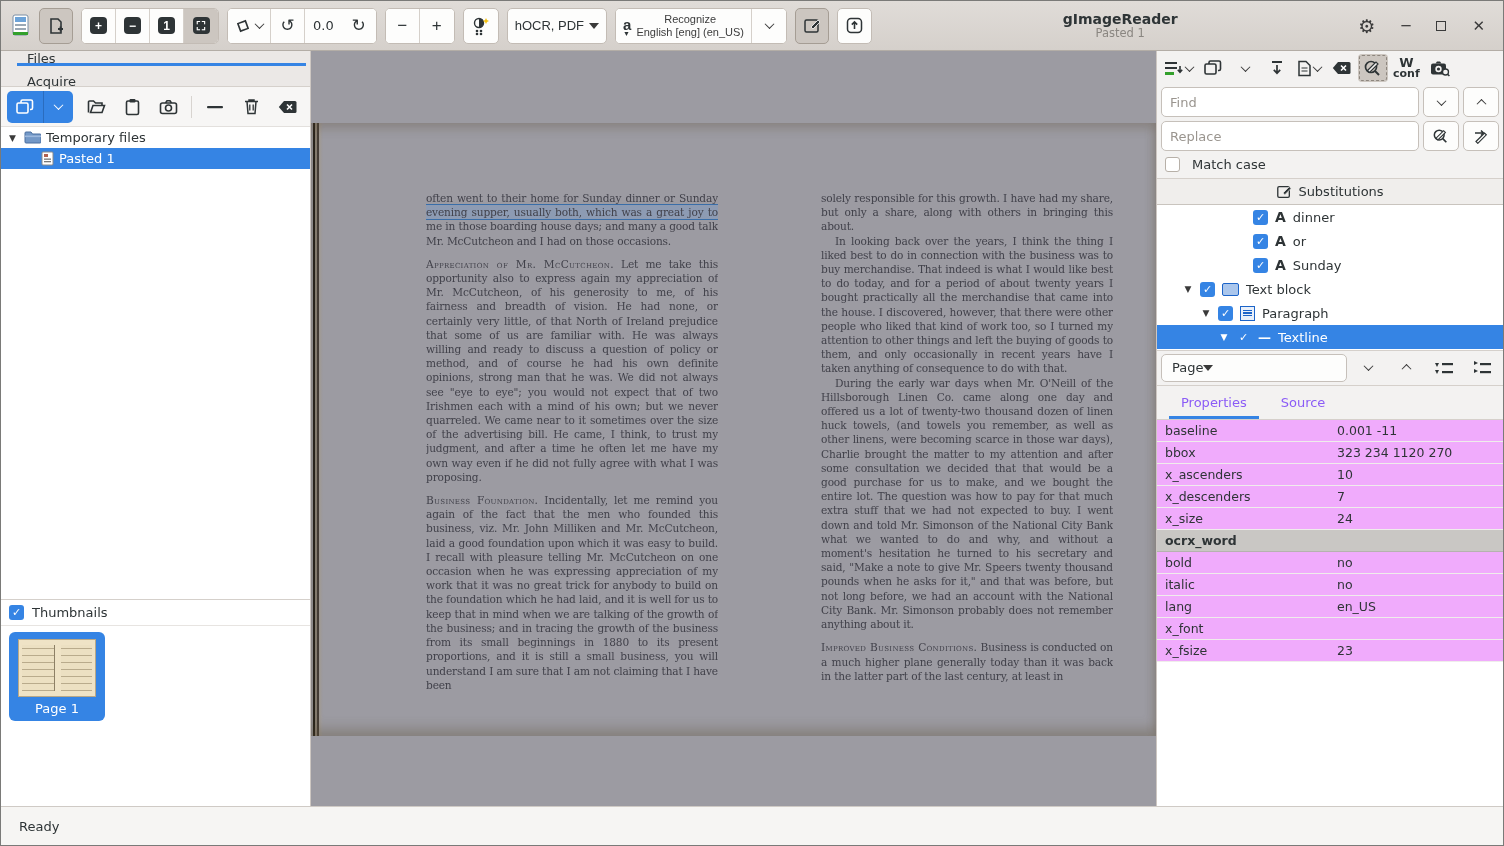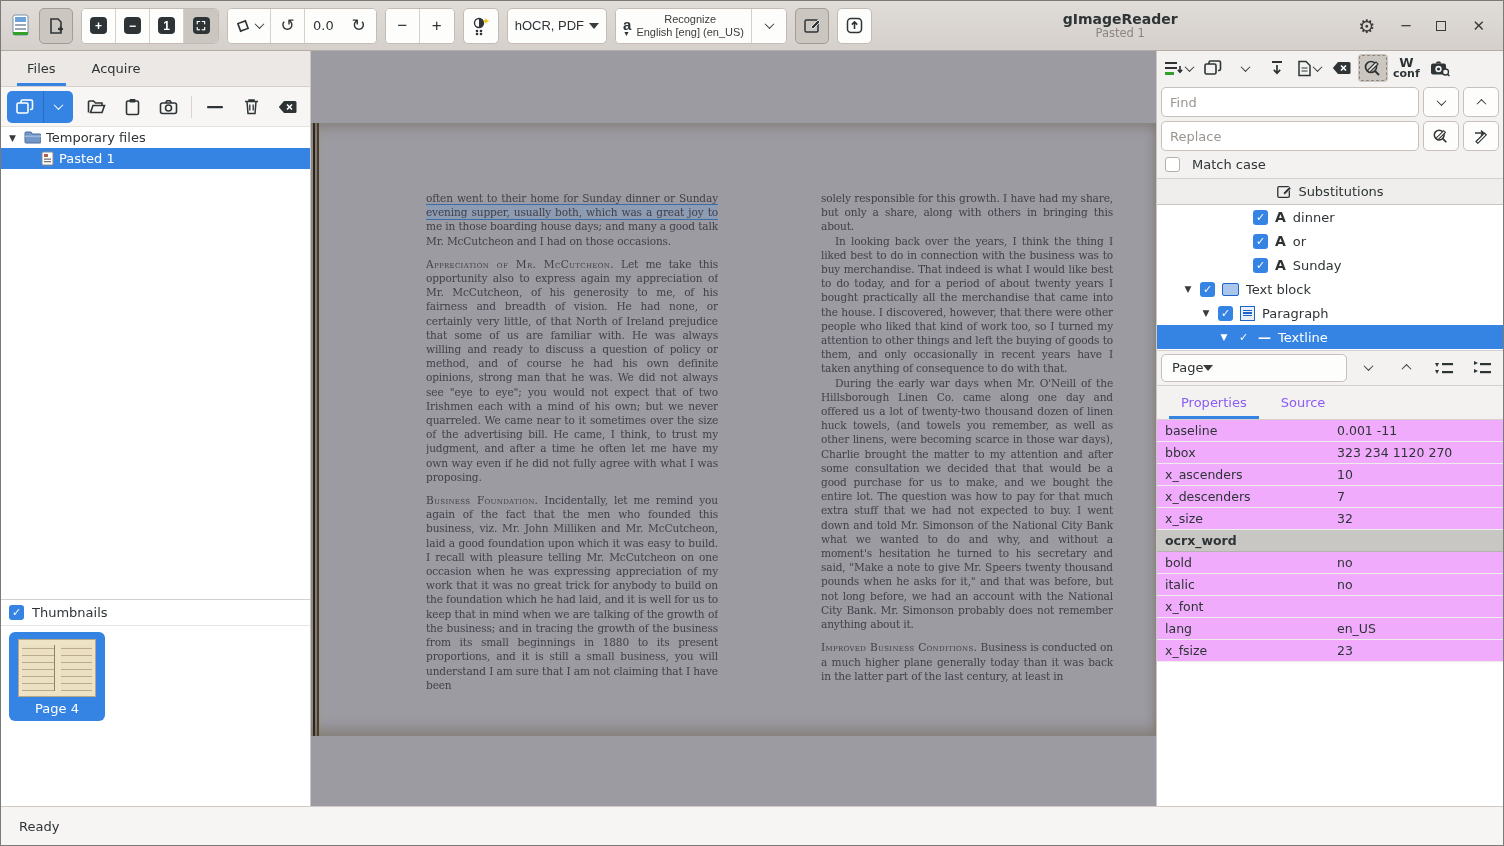--- a/index.html
+++ b/index.html
@@ -27,21 +27,21 @@
   .hb-right { display:flex; align-items:center; gap:26px; padding-right:8px; }
   .wctl { font-size:15px; color:#3a3a3a; }
   .gear { font-size:19px; }
   .maxbox { width:10px; height:10px; border:1.6px solid #3a3a3a; display:inline-block; }
 
   
   .main { flex:1; display:flex; min-height:0; }
 
   
   .sidebar { width:310px; background:#ffffff; border-right:1px solid #cdc7c2; display:flex; flex-direction:column; flex-shrink:0; }
-  .side-tabs { height:36px; background:#ebe8e6; border-bottom:1px solid #d5d0cb; display:flex; padding-left:12px; gap:8px; flex-shrink:0; }
+  .side-tabs { height:36px; background:#ebe8e6; border-bottom:1px solid #d5d0cb; display:flex; padding-left:12px; gap:8px; flex-shrink:0;flex-direction:column; }
   .side-tab { padding:0 14px; display:flex; align-items:center; font-size:13px; color:#2e3436; position:relative; }
   .side-tab.active { font-weight:normal; }
   .side-tab.active::after { content:""; position:absolute; left:4px; right:4px; bottom:0; height:3px; background:#3584e4; }
   .side-toolbar { height:40px; display:flex; align-items:center; padding:0 6px; gap:10px; border-bottom:1px solid #e3e0dd; background:#f7f6f5; flex-shrink:0; }
   .split-blue { display:flex; height:32px; border-radius:5px; overflow:hidden; }
   .split-blue .part { background:#3584e4; display:flex; align-items:center; justify-content:center; width:36px; height:100%; }
   .split-blue .part + .part { border-left:1px solid #2a6cbe; width:30px; }
   .split-blue .chev { border-color:#fff; }
   .tool-ic { width:26px; height:26px; display:flex; align-items:center; justify-content:center; }
   .vsep { width:1px; height:22px; background:#d8d4d0; }
@@ -328,21 +328,21 @@
       <div class="thumb-header">
         <span class="cb">✓</span>
         <span>Thumbnails</span>
       </div>
       <div class="thumb-area">
         <div class="thumb-card">
           <div class="thumb-book">
               <span class="half"></span>
               <span class="half"></span>
             </div>
-          <div class="thumb-caption">Page 4</div>
+          <div class="thumb-caption">Page 1</div>
         </div>
       </div>
     </aside>
 
     <section class="canvas">
       <div class="scan">
         <div class="page-col left">
           <div class="oline">often went to their home for Sunday dinner or Sunday</div>
           <div class="oline hl">evening supper, usually both, which was a great joy to</div>
           <div class="oline">me in those boarding house days; and many a good talk</div>
@@ -545,41 +545,41 @@
         <div class="prow">
             <span class="k">x_ascenders</span>
             <span class="v">10</span>
           </div>
         <div class="prow">
             <span class="k">x_descenders</span>
             <span class="v">7</span>
           </div>
         <div class="prow">
             <span class="k">x_size</span>
-            <span class="v">32</span>
+            <span class="v">24</span>
           </div>
         <div class="prow hdr">
             <span class="k">ocrx_word</span>
             <span class="v"></span>
           </div>
         <div class="prow">
             <span class="k">bold</span>
             <span class="v">no</span>
           </div>
         <div class="prow">
             <span class="k">italic</span>
             <span class="v">no</span>
           </div>
         <div class="prow">
+            <span class="k">lang</span>
+            <span class="v">en_US</span>
+          </div>
+        <div class="prow">
             <span class="k">x_font</span>
             <span class="v"></span>
-          </div>
-        <div class="prow">
-            <span class="k">lang</span>
-            <span class="v">en_US</span>
           </div>
         <div class="prow">
             <span class="k">x_fsize</span>
             <span class="v">23</span>
           </div>
       </div>
       <div class="prop-fill"></div>
     </aside>
   </div>
 

